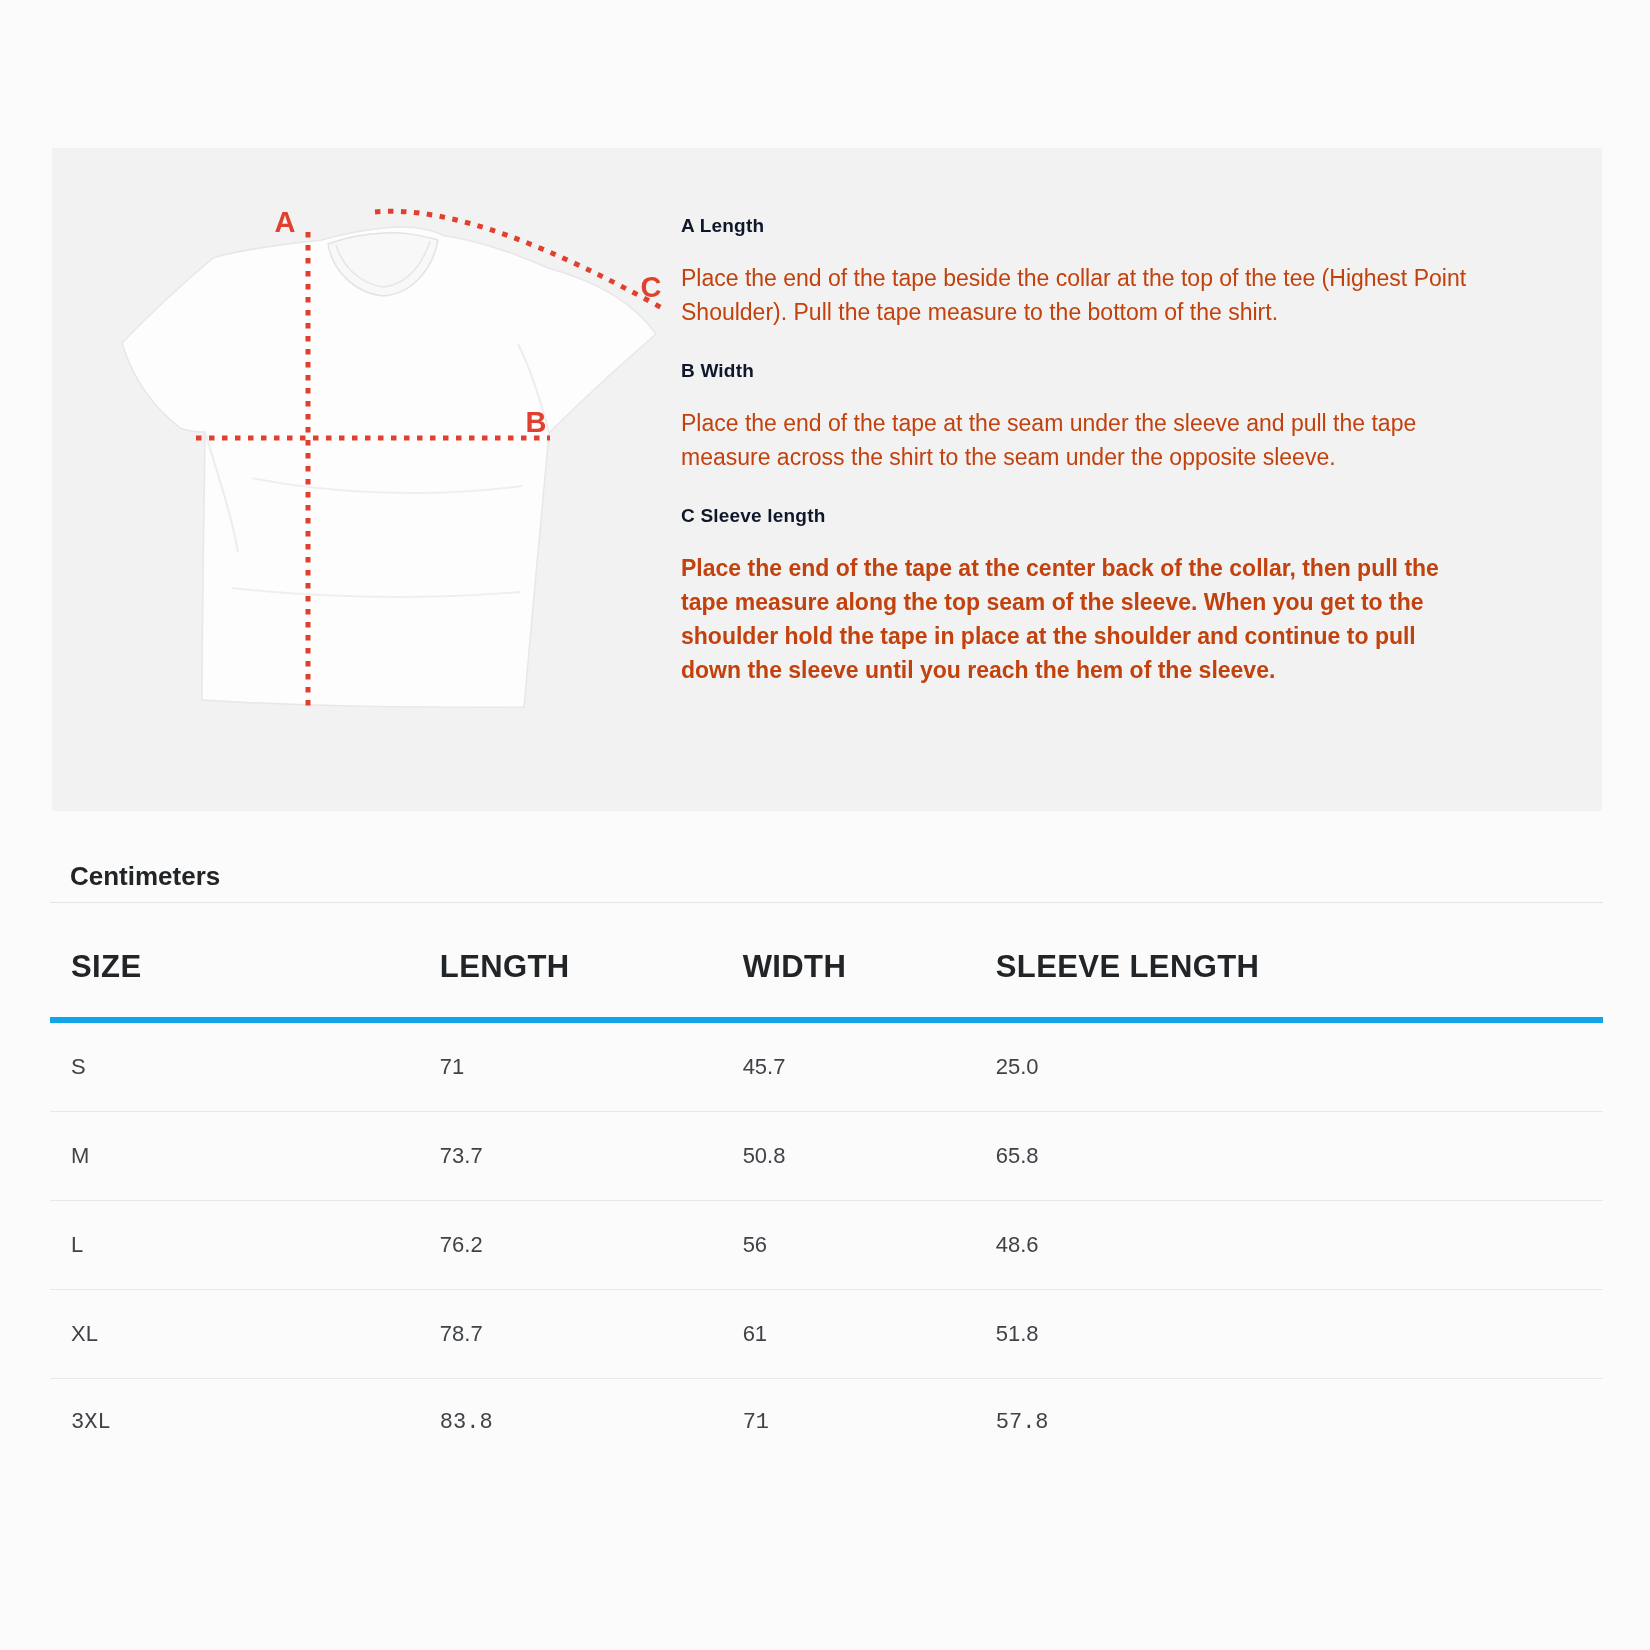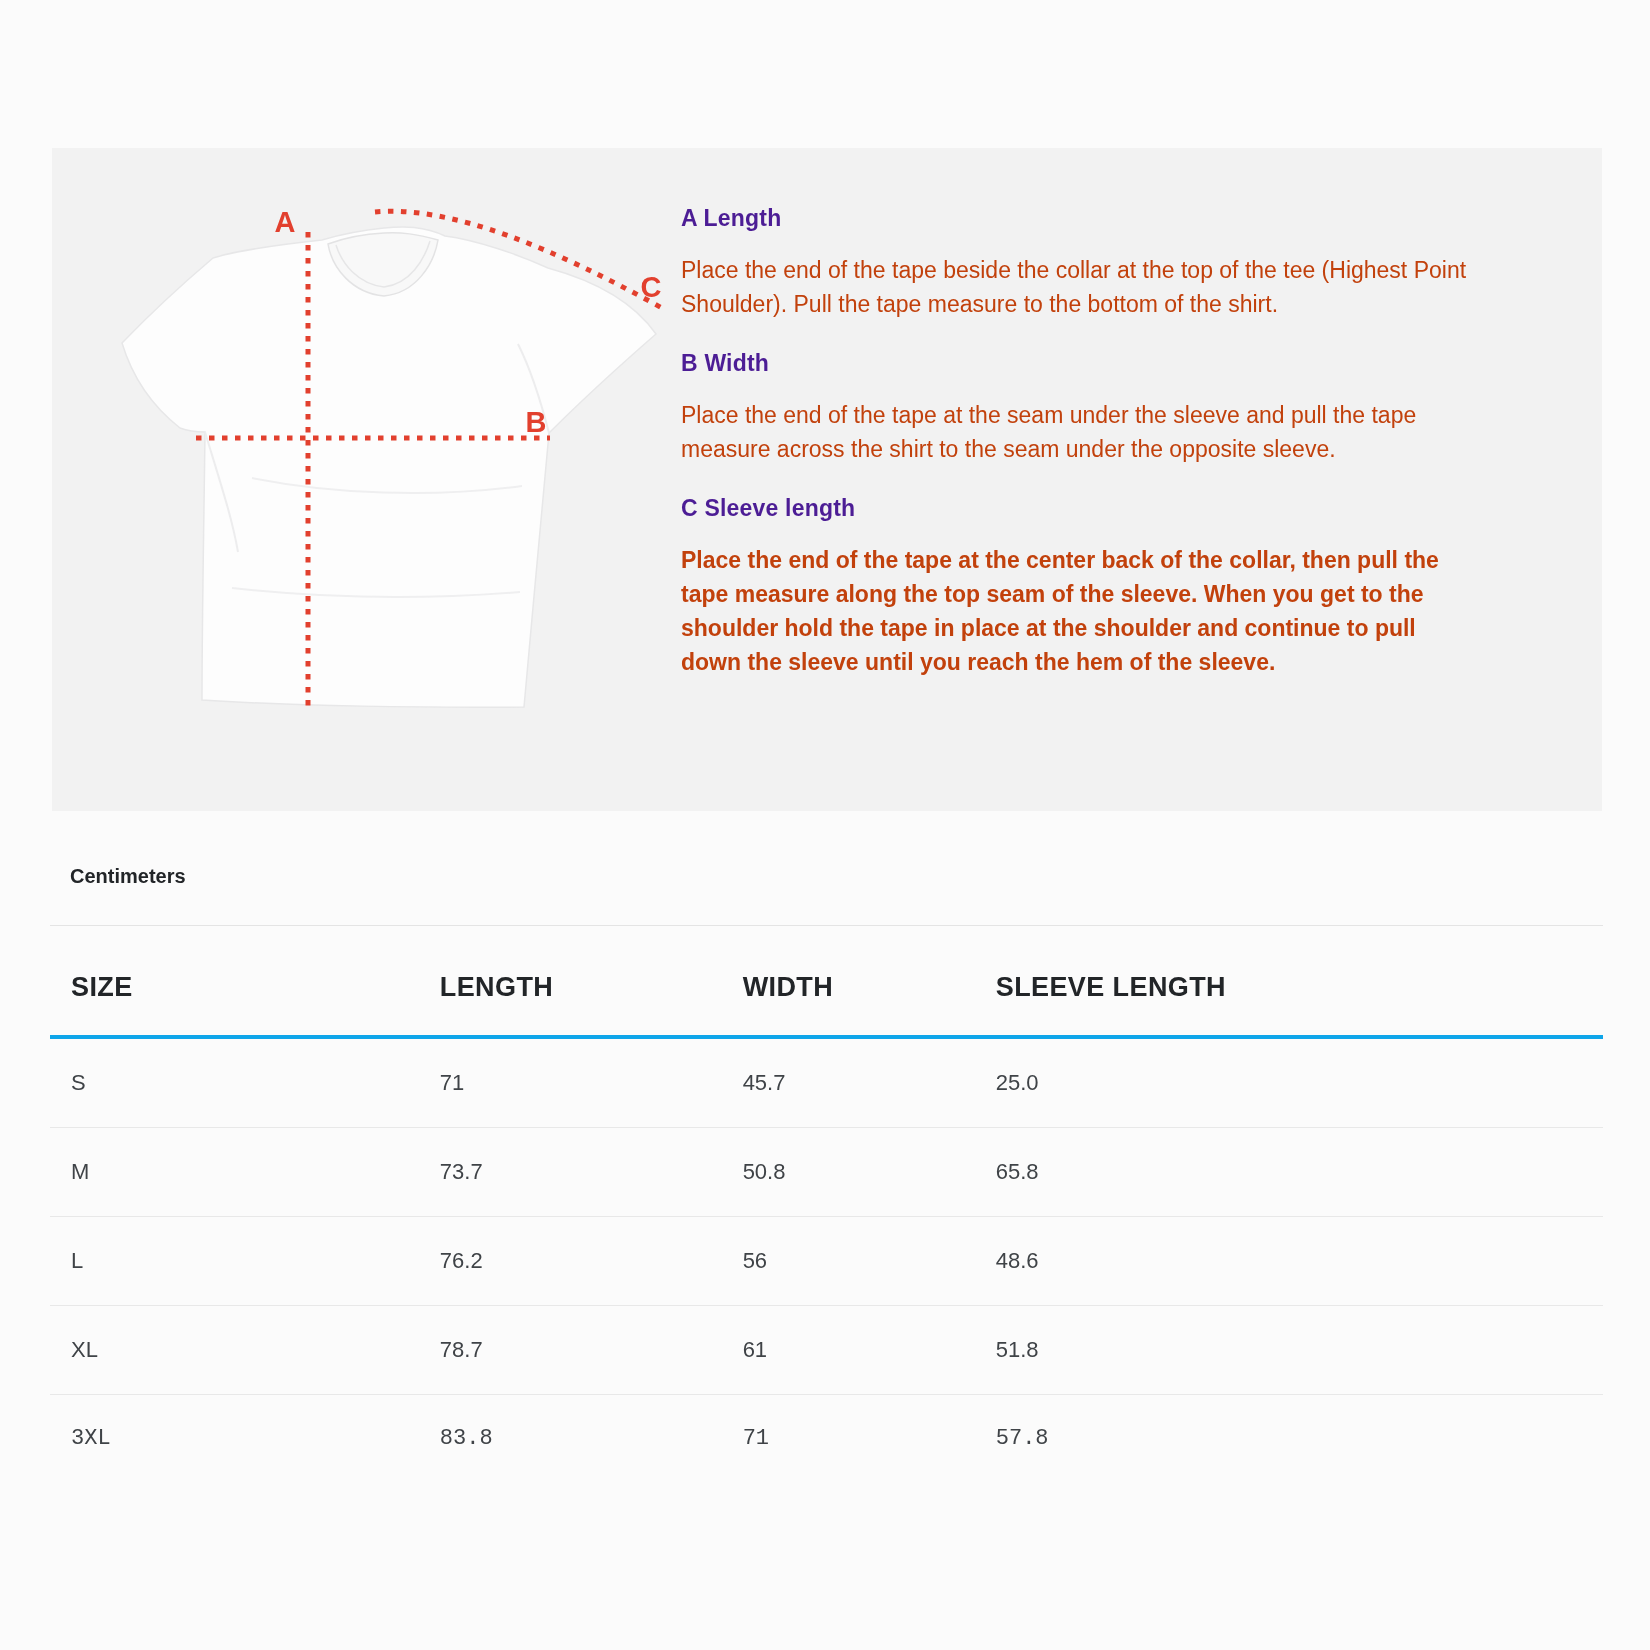--- a/index.html
+++ b/index.html
@@ -13,42 +13,42 @@
   }
   
   .panel {
     position:absolute; left:52px; top:148px;
     width:1550px; height:663px;
     background:#f2f2f2;
   }
   .diagram-svg { position:absolute; left:0; top:0; width:700px; height:663px; display:block; }
   .measure-text { position:absolute; left:629px; top:57px; width:800px; }
   .measure-text h3 {
-    font-size:23px; line-height:26px; font-weight:bold;
-    color:#4c1d95; margin:0 0 22px 0; letter-spacing:0.2px;
+    font-size:19px; line-height:26px; font-weight:bold;
+    color:#0f172a; margin:8px 0 22px 0; letter-spacing:0.2px;
   }
   .measure-text p {
     font-size:23px; line-height:34px;
     color:#c2410c; margin:0 0 29px 0;
   }
   .measure-text .block:last-child p { margin-bottom:0;font-weight:bold; }
   
   .size-section { position:absolute; left:50px; top:864px; width:1553px; }
   .unit-heading {
-    font-size:20px; line-height:25px; font-weight:bold;
-    color:#222528; margin:0 0 36px 0; padding-left:20px;
+    font-size:26px; line-height:25px; font-weight:bold;
+    color:#222528; margin:0 0 13px 0; padding-left:20px;
   }
   table.size-table {
     width:100%; border-collapse:collapse; table-layout:fixed;
     border-top:1px solid #e4e4e4;
   }
   table.size-table th {
-    text-align:left; font-size:27px; font-weight:bold; color:#222528;
+    text-align:left; font-size:31px; font-weight:bold; color:#222528;
     letter-spacing:0.4px; padding:46px 0 32px 0;
-    border-bottom:4px solid #0ea5e9;
+    border-bottom:6px solid #0ea5e9;
   }
   table.size-table td {
     text-align:left; font-size:22px; color:#3f4347;
     padding:31px 0; border-bottom:1px solid #e8e8e8;
   }
   table.size-table th:first-child,
   table.size-table td:first-child { padding-left:21px; }
   table.size-table tbody tr:last-child td { border-bottom:none;font-family:Liberation Mono, monospace; }
   .col-size   { width:25.1%; }
   .col-length { width:19.5%; }

